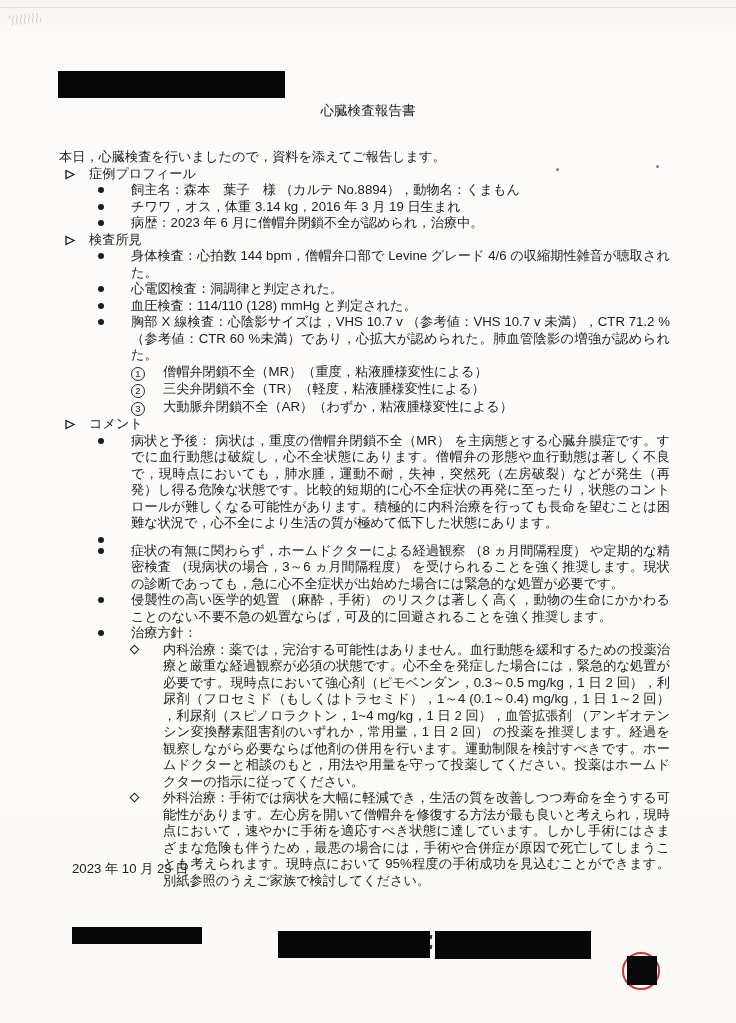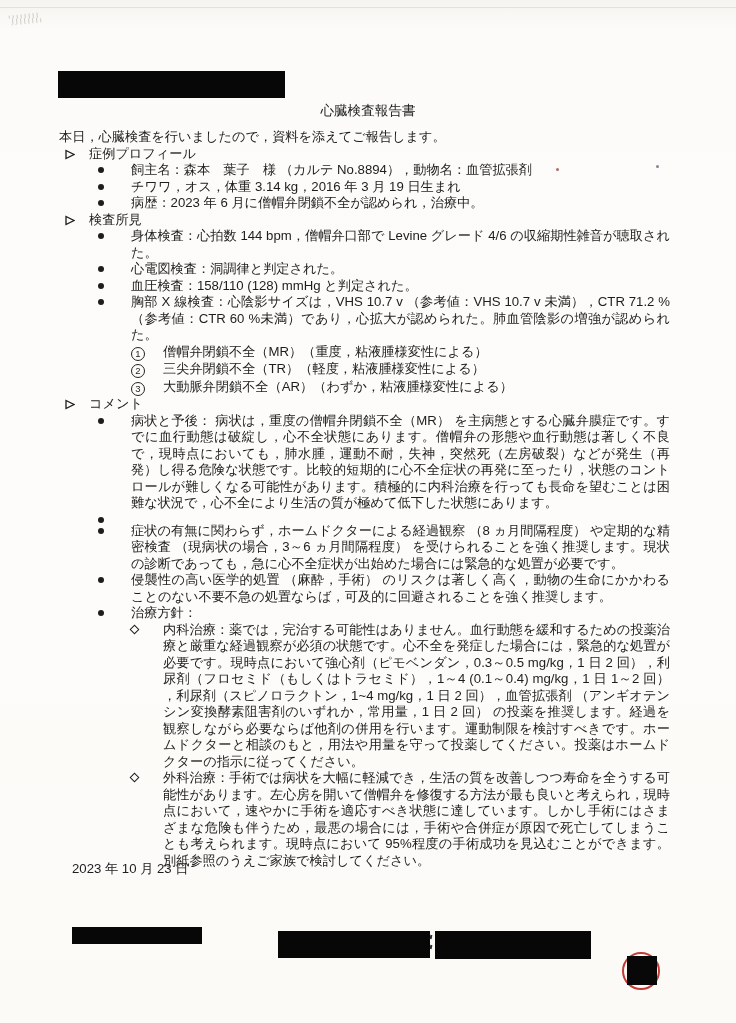--- a/index.html
+++ b/index.html
@@ -13,21 +13,21 @@
     font-size:13.2px; line-height:16.5px;
   }
   .edge-line { position:absolute; left:0; top:7px; width:736px; height:1px; background:#d9d6d0; opacity:.6; }
   .smudge { position:absolute; left:9px; top:14px; width:32px; height:10px;
     background:repeating-linear-gradient(100deg,#9a968f 0 1px,transparent 1px 4px);
     opacity:.45; transform:rotate(-6deg); filter:blur(.4px); }
   .speck { position:absolute; width:3px; height:3px; border-radius:50%; }
   .redact { position:absolute; background:#070707; }
   .title { position:absolute; top:103px; left:0; width:100%; text-align:center; font-size:13.6px; }
   .body { position:absolute; left:59px; right:66px; top:129px; text-align:justify; }
-  .intro { margin-bottom:0; }
+  .intro { margin-bottom:0;margin-top:20px; }
   .row { display:flex; align-items:flex-start; }
   .row .txt { flex:1 1 auto; min-width:0; }
   .l1 .mk { flex:0 0 30px; padding-left:6px; padding-top:3px; }
   .l2 { padding-left:39px; }
   .l2 .mk { flex:0 0 33px; padding-top:5px; }
   .l3 { padding-left:72px; }
   .l3 .mk { flex:0 0 32px; padding-top:1px; }
   .l3d .mk { padding-top:4px; }
   .arrow-shape { display:block; width:10px; height:11px; }
   .dot { display:block; width:6px; height:6px; border-radius:50%; background:#1d1d1d; }
@@ -63,21 +63,21 @@
         <svg class="arrow-shape" viewBox="0 0 10 11">
             <polygon points="1,1.5 9,5.5 1,9.5" fill="none" stroke="#1d1d1d" stroke-width="1.3"></polygon>
           </svg>
       </span>
       <span class="txt">症例プロフィール</span>
     </div>
     <div class="row l2">
       <span class="mk">
           <span class="dot"></span>
         </span>
-      <span class="txt">飼主名：森本　葉子　様 （カルテ No.8894），動物名：血管拡張剤</span>
+      <span class="txt">飼主名：森本　葉子　様 （カルテ No.8894），動物名：くまもん</span>
     </div>
     <div class="row l2">
       <span class="mk">
           <span class="dot"></span>
         </span>
       <span class="txt">チワワ，オス，体重 3.14 kg，2016 年 3 月 19 日生まれ</span>
     </div>
     <div class="row l2">
       <span class="mk">
           <span class="dot"></span>
@@ -102,21 +102,21 @@
     <div class="row l2">
       <span class="mk">
           <span class="dot"></span>
         </span>
       <span class="txt">心電図検査：洞調律と判定された。</span>
     </div>
     <div class="row l2">
       <span class="mk">
           <span class="dot"></span>
         </span>
-      <span class="txt">血圧検査：158/110 (128) mmHg と判定された。</span>
+      <span class="txt">血圧検査：114/110 (128) mmHg と判定された。</span>
     </div>
     <div class="row l2">
       <span class="mk">
           <span class="dot"></span>
         </span>
       <span class="txt">胸部 X 線検査：心陰影サイズは，VHS 10.7 v （参考値：VHS 10.7 v 未満），CTR 71.2 % （参考値：CTR 60 %未満）であり，心拡大が認められた。肺血管陰影の増強が認められた。</span>
     </div>
 
     <div class="row l3">
       <span class="mk"><span class="circle-num">1</span></span>

